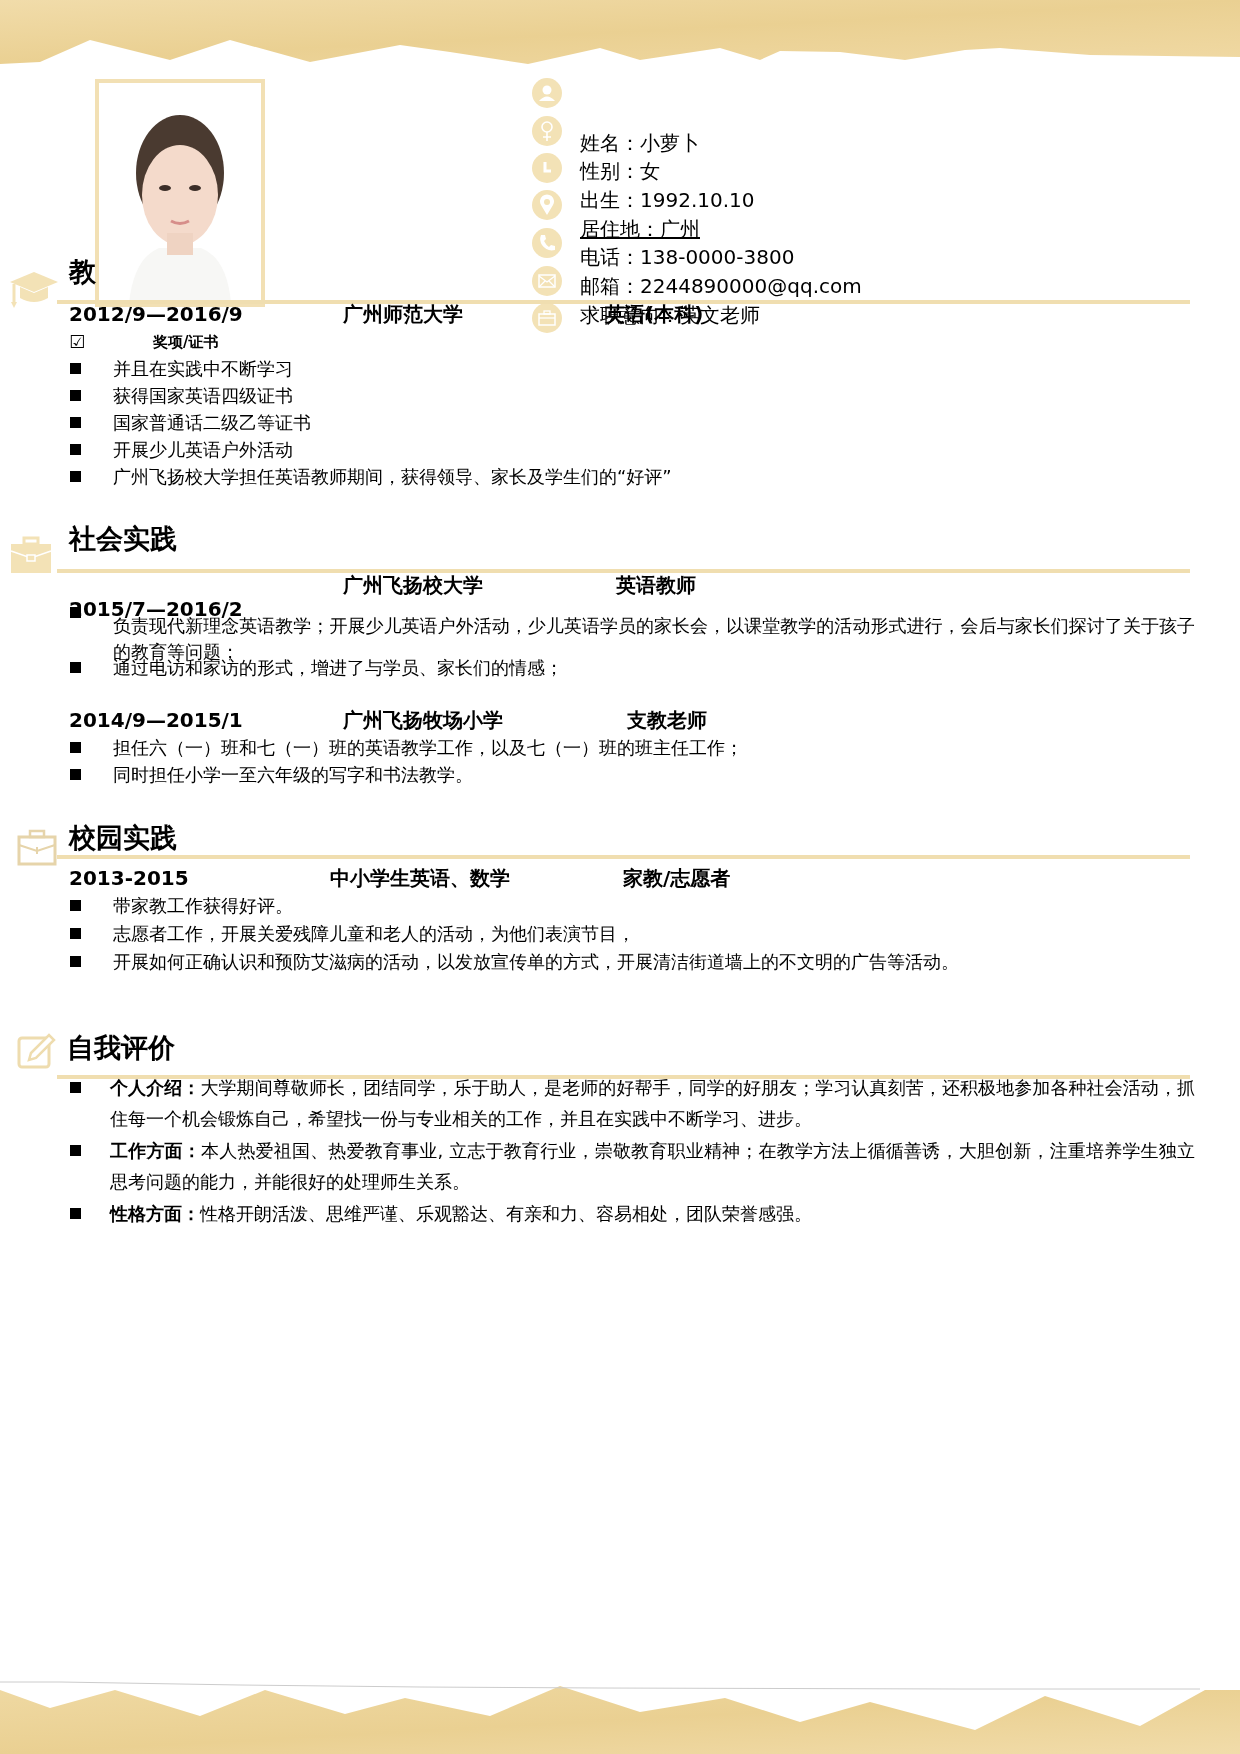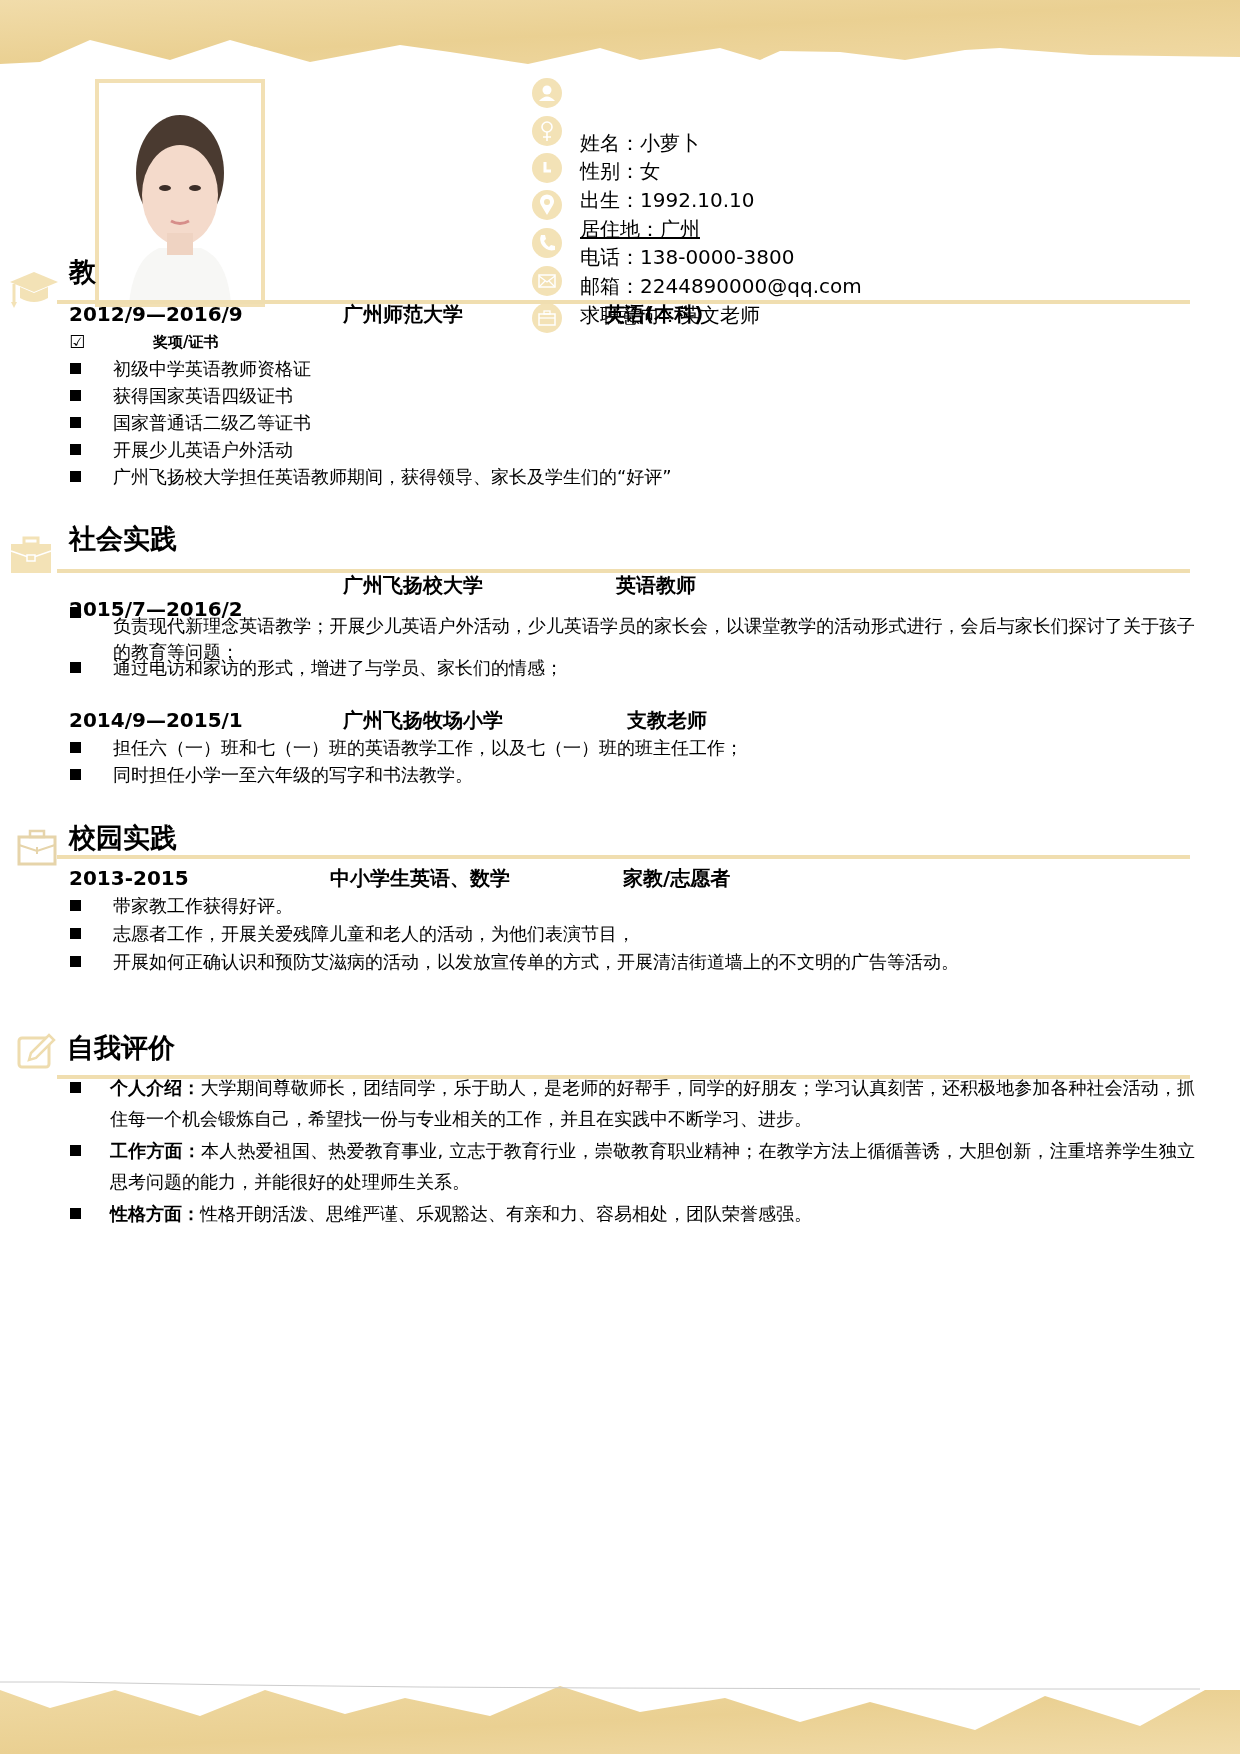--- a/index.html
+++ b/index.html
@@ -113,21 +113,21 @@
 <div class="sec-title" style="left:69px;top:256px;">教</div>
 <div class="rule" style="left:57px;top:300px;width:1133px;"></div>
 <div class="row-head" style="left:69px;top:301px;">2012/9—2016/9</div>
 <div class="row-head" style="left:343px;top:301px;">广州师范大学</div>
 <div class="row-head" style="left:605px;top:301px;">英语(本科)</div>
 
 <div class="row-head" style="left:69px;top:329px;font-size:18px;">☑</div>
 <div class="row-head" style="left:113px;top:329px;font-size:15px;margin-left:40px;">奖项/证书</div>
 
 <div class="sq" style="top:363px;"></div>
-<div class="btext" style="top:356px;">初级中学英语教师资格证</div>
+<div class="btext" style="top:356px;">并且在实践中不断学习</div>
 <div class="sq" style="top:390px;"></div>
 <div class="btext" style="top:383px;">获得国家英语四级证书</div>
 <div class="sq" style="top:417px;"></div>
 <div class="btext" style="top:410px;">国家普通话二级乙等证书</div>
 <div class="sq" style="top:444px;"></div>
 <div class="btext" style="top:437px;">开展少儿英语户外活动</div>
 <div class="sq" style="top:471px;"></div>
 <div class="btext" style="top:464px;">广州飞扬校大学担任英语教师期间，获得领导、家长及学生们的“好评”</div>
 
 <div class="sec-icon" style="left:10px;top:536px;">

